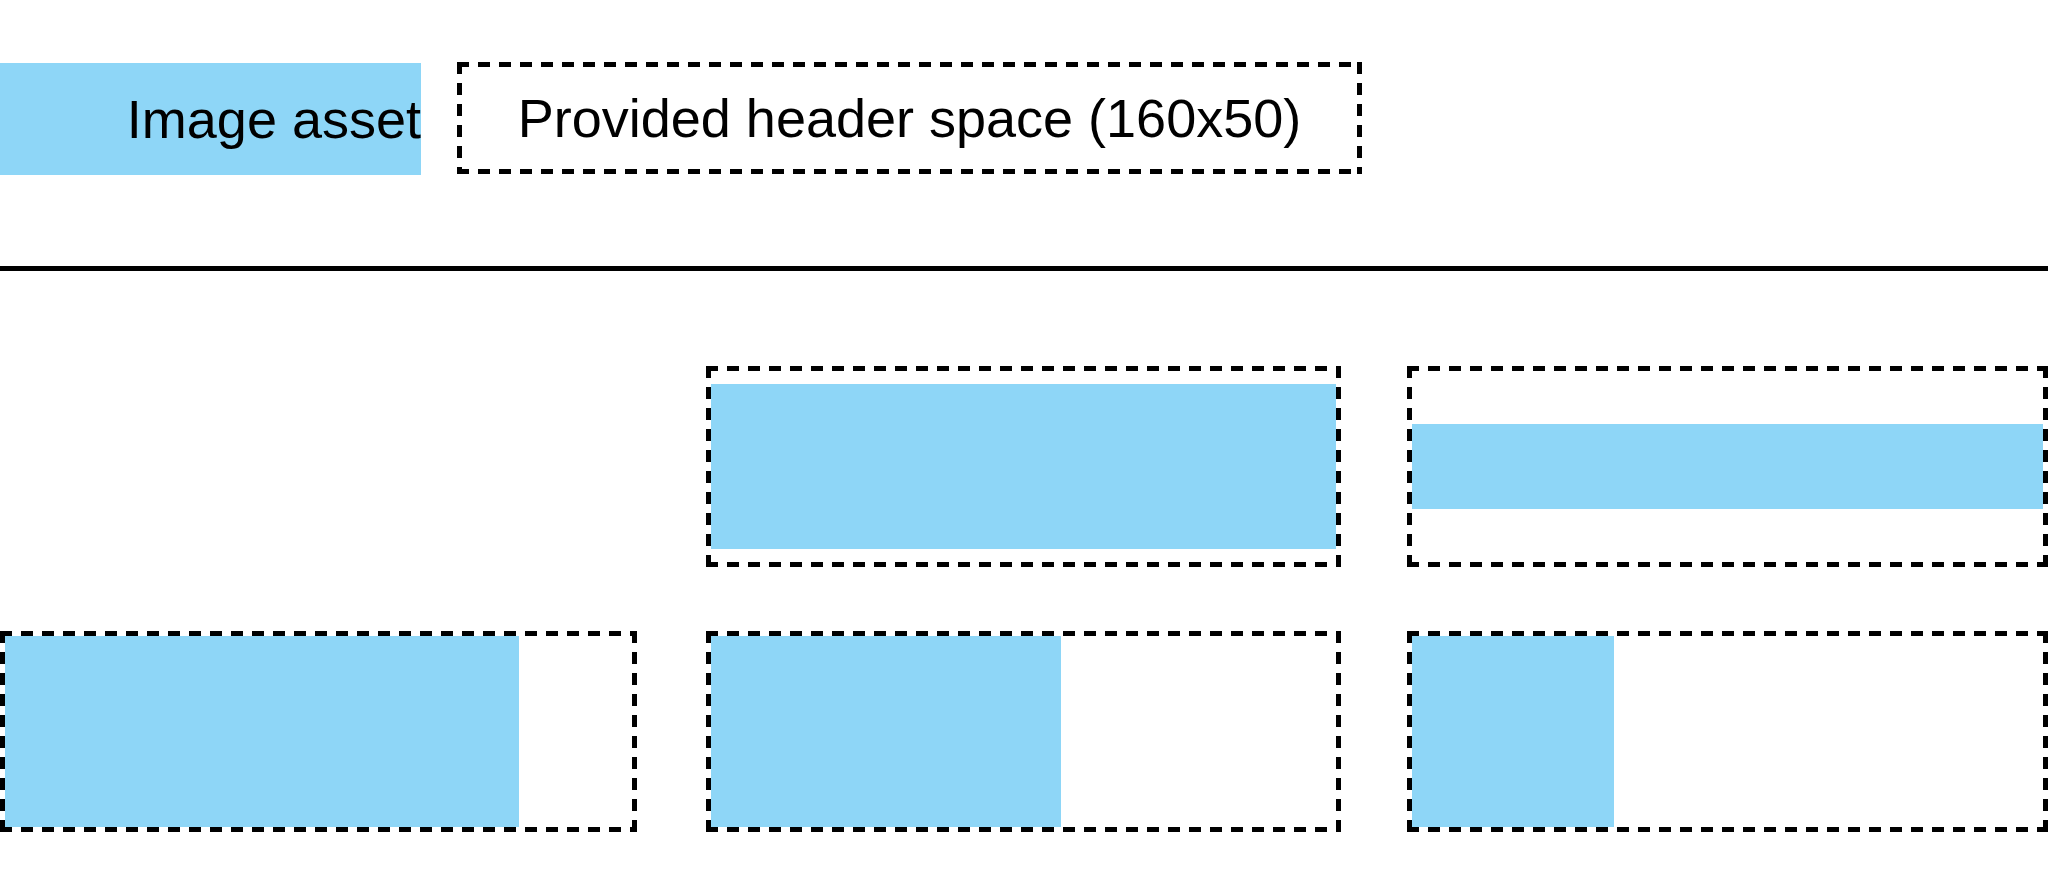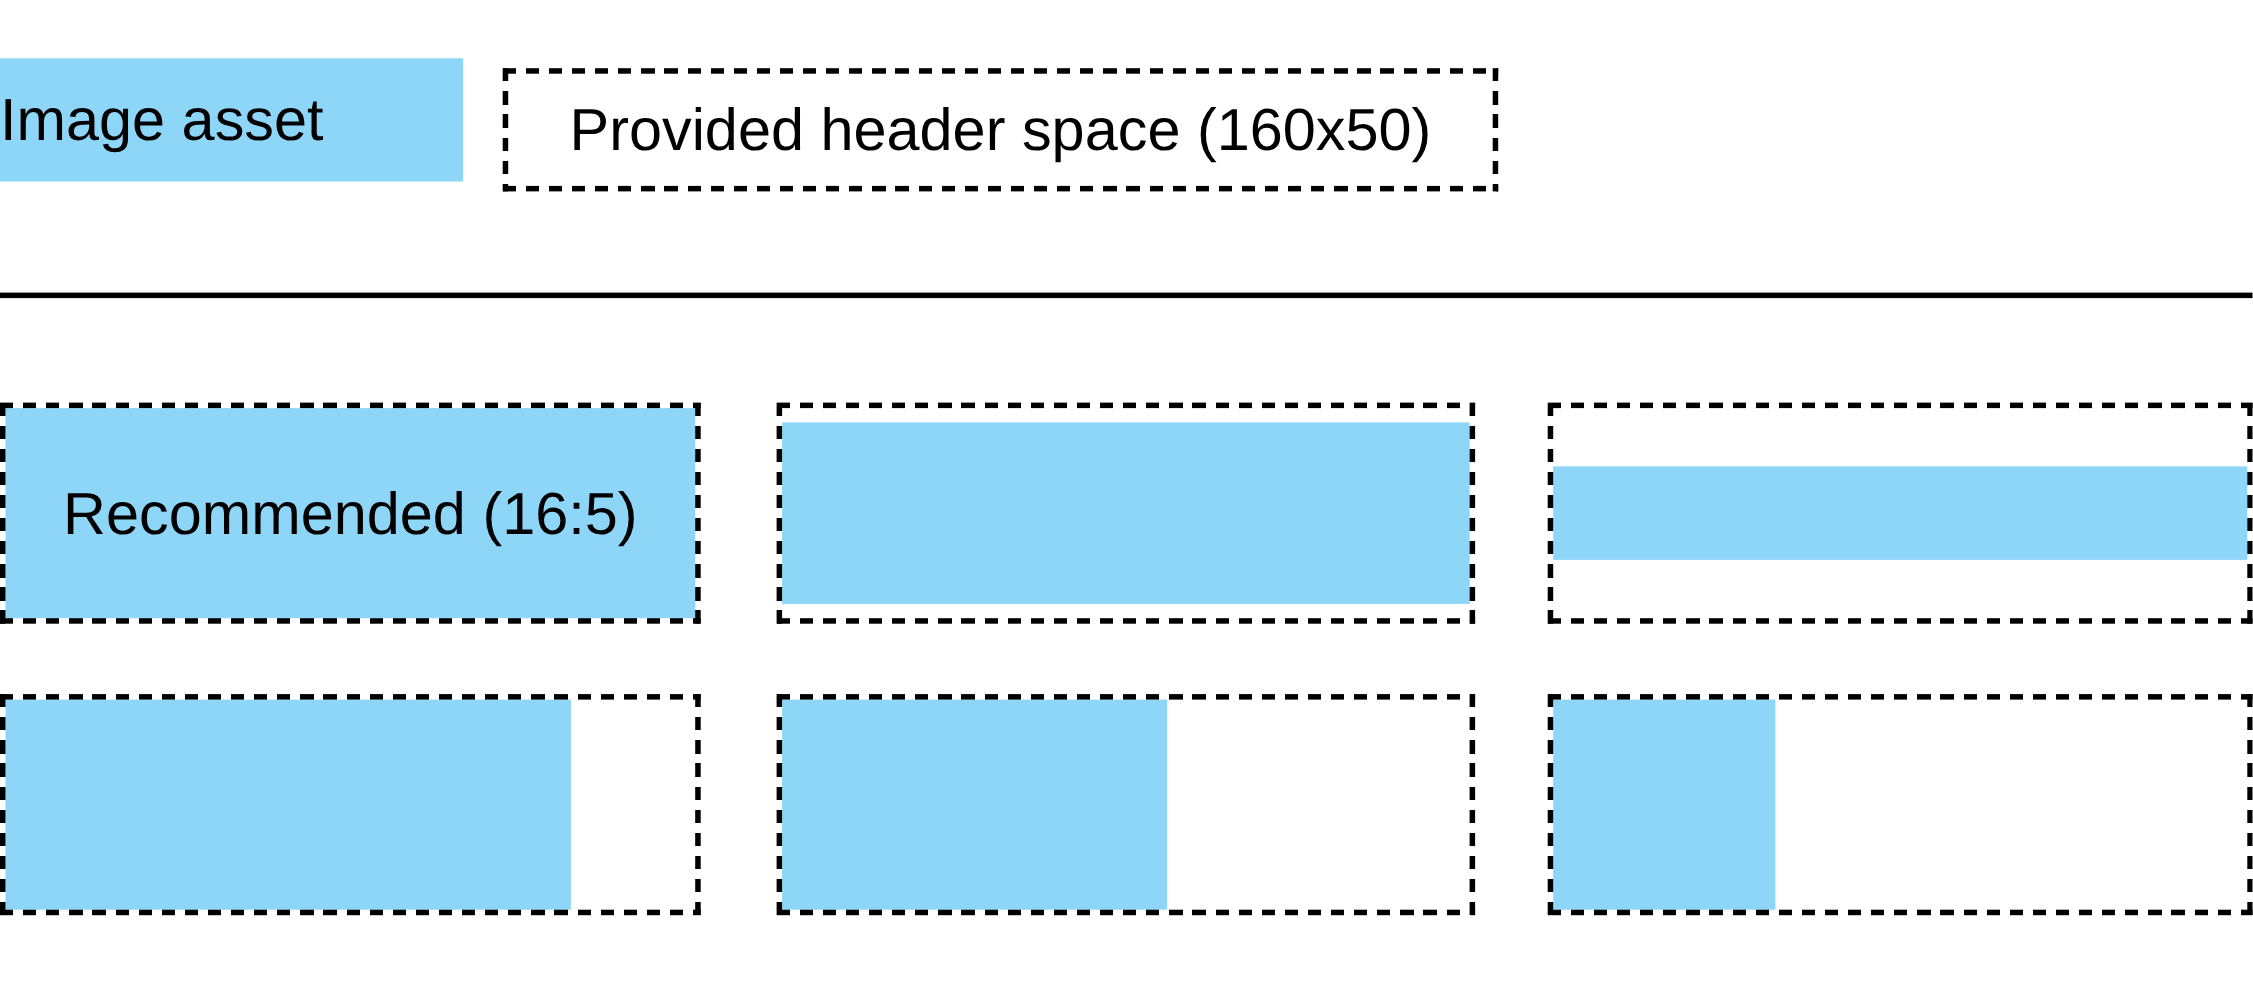--- a/index.html
+++ b/index.html
@@ -40,24 +40,24 @@
       repeating-linear-gradient(180deg, var(--line-black) 0 12px, transparent 12px 21px),
       repeating-linear-gradient(180deg, var(--line-black) 0 12px, transparent 12px 21px);
     background-position: left top, left bottom, left top, right top;
     background-size: 100% 5px, 100% 5px, 5px 100%, 5px 100%;
     background-repeat: no-repeat;
   }
 
   
   .legend-swatch {
     position: absolute;
-    left: 0; top: 53px;
+    left: 0; top: 63px;
     width: 421px; height: 112px;
     background: var(--asset-blue);
-    display: flex; align-items: center; justify-content: flex-start;
+    display: flex; align-items: center; justify-content: flex-end;
   }
   .legend-box {
     left: 457px; top: 62px;
     width: 905px; height: 112px;
     display: flex; align-items: center; justify-content: center;
   }
 
   .divider {
     position: absolute;
     left: 0; top: 266px;
@@ -103,24 +103,20 @@
   <div class="legend-swatch">
     <span class="label-text">Image asset</span>
   </div>
 
   <div class="legend-box dashed">
     <span class="label-text">Provided header space (160x50)</span>
   </div>
 
   <div class="divider"></div>
 
-  <div class="demo-box dashed row-1 col-1 v-stretch h-stretch">
-    <div class="fill" style="width: 100%; height: 100%;"></div>
-    <span class="box-label label-text">Recommended (16:5)</span>
-  </div>
 
   <div class="demo-box dashed row-1 col-2 v-center h-stretch">
     <div class="fill" style="width: 100%; height: 86%;"></div>
   </div>
 
   <div class="demo-box dashed row-1 col-3 v-center h-stretch">
     <div class="fill" style="width: 100%; height: 45%;"></div>
   </div>
 
   <div class="demo-box dashed row-2 col-1 v-stretch h-left">

